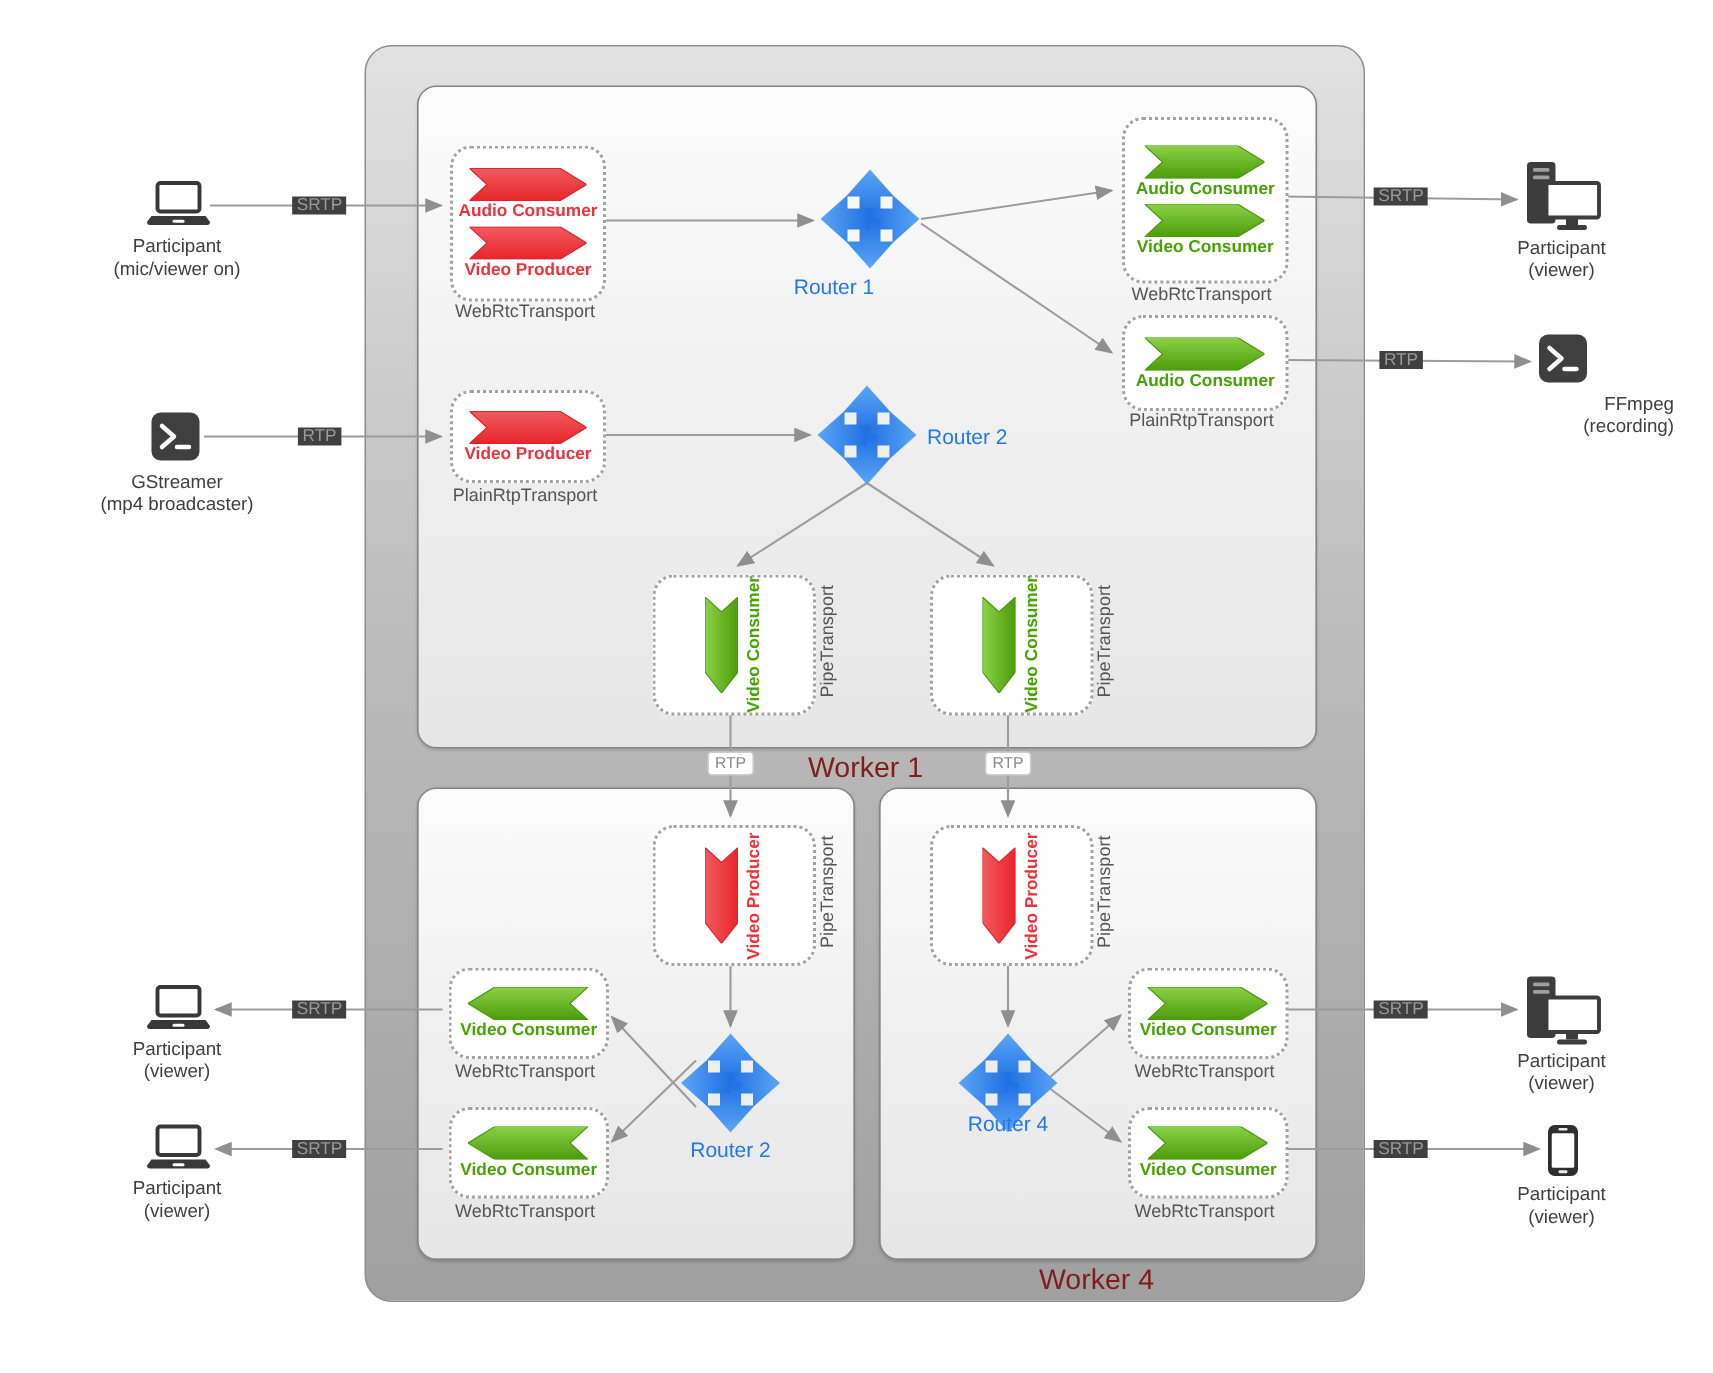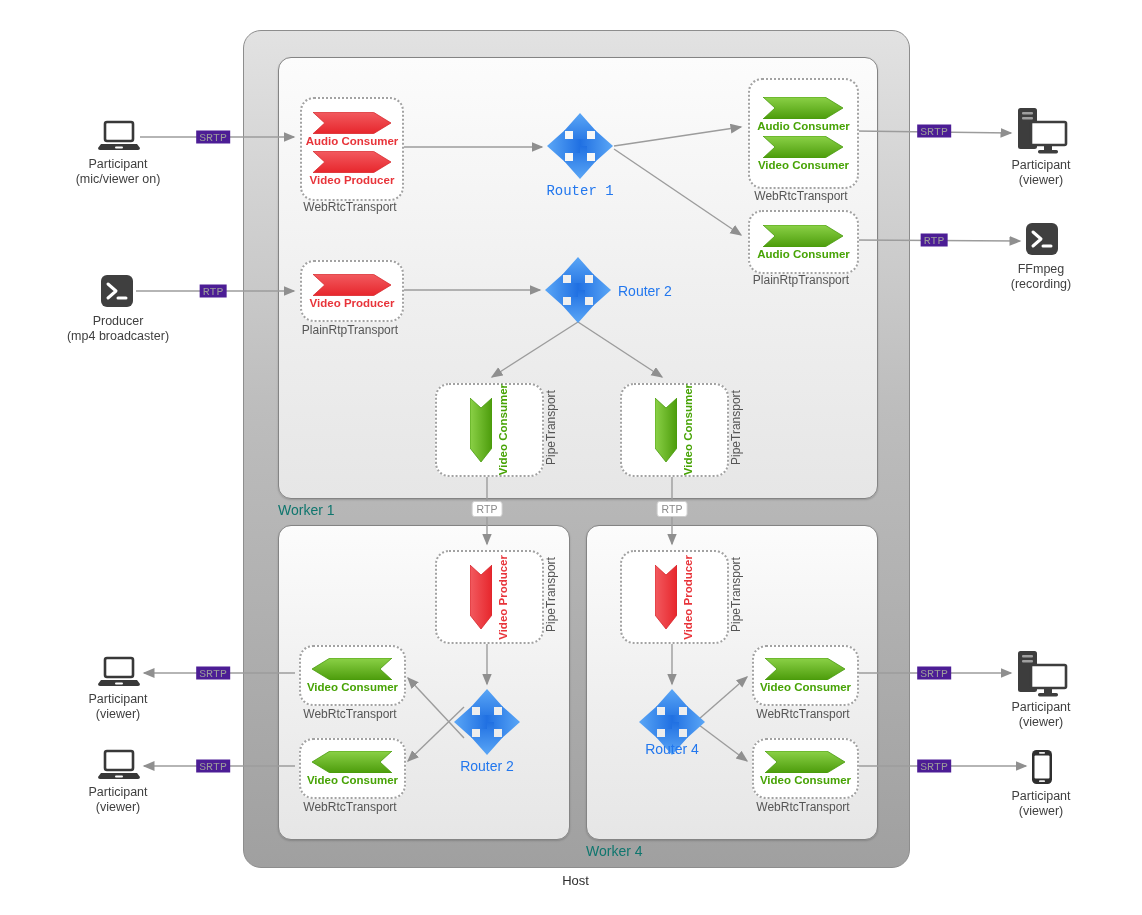--- a/index.html
+++ b/index.html
@@ -12,25 +12,25 @@
           border:1.5px solid #848484;border-radius:13px;box-shadow:0 1px 2px rgba(0,0,0,.18);}
   .tbox{background:#fff;border:2px dotted #a2a2a2;border-radius:14px;
         display:flex;flex-direction:column;align-items:center;justify-content:center;text-align:center;}
   .tbox.row{flex-direction:row;gap:5px;}
   .tlabel{font-size:12px;color:#555;text-align:center;white-space:nowrap;}
   .ep{font-size:11.5px;font-weight:bold;white-space:nowrap;}
   .ep.red{color:#e8343a;}
   .ep.green{color:#47a305;}
   .entry{display:flex;flex-direction:column;align-items:center;gap:1px;margin:2px 0;}
   .router-label{font-size:14px;color:#2277ee;text-align:center;white-space:nowrap;}
-  .wlabel{font-size:14px;color:#0f766e;}
+  .wlabel{font-size:19px;color:#7f1d1d;text-align:center;}
   .hlabel{font-size:13px;color:#2d2d2d;text-align:center;}
   .ext{font-size:12.5px;color:#3f3f3f;text-align:center;line-height:15px;}
-  .proto{font-size:11.5px;color:#9a9a9a;background:#4c1d95;padding:0 3px;
-         transform:translate(-50%,-50%);position:absolute;white-space:nowrap;font-family:Liberation Mono, monospace;}
+  .proto{font-size:11.5px;color:#9a9a9a;background:#404040;padding:0 3px;
+         transform:translate(-50%,-50%);position:absolute;white-space:nowrap;}
   .badge{font-size:10.5px;color:#8a8a8a;background:#fff;border:1px solid #cdcdcd;
          border-radius:3px;padding:0 4px;line-height:14px;transform:translate(-50%,-50%);
          position:absolute;white-space:nowrap;}
   .vtext{writing-mode:vertical-rl;transform:rotate(180deg);display:flex;
          align-items:center;justify-content:center;}
   .pipelabel{font-size:12px;color:#555;}
   svg{display:block;}
   .lines{pointer-events:none;}
 </style>
 </head>
@@ -38,21 +38,20 @@
 
 <div class="stage">
 
   <div class="abs host" style="left:243px;top:30px;width:665px;height:836px;"></div>
   <div class="abs worker" style="left:278px;top:57px;width:598px;height:440px;"></div>
   <div class="abs worker" style="left:278px;top:525px;width:290px;height:313px;"></div>
   <div class="abs worker" style="left:586px;top:525px;width:290px;height:313px;"></div>
 
   <div class="abs wlabel" style="left:278px;top:502px;width:598px;">Worker 1</div>
   <div class="abs wlabel" style="left:586px;top:843px;width:290px;">Worker 4</div>
-  <div class="abs hlabel" style="left:243px;top:873px;width:665px;">Host</div>
 
   <svg class="abs lines" style="left:0;top:0;" width="1142" height="915" viewBox="0 0 1142 915">
     <defs>
       <linearGradient id="gRedH" x1="0" y1="0" x2="0" y2="1">
         <stop offset="0" stop-color="#f25a5f"></stop>
           <stop offset="1" stop-color="#e7262c"></stop>
       </linearGradient>
       <linearGradient id="gRedV" x1="0" y1="0" x2="1" y2="0">
         <stop offset="0" stop-color="#f25a5f"></stop>
           <stop offset="1" stop-color="#e7262c"></stop>
@@ -237,21 +236,21 @@
   <div class="abs" style="left:546px;top:112px;">
     <svg width="68" height="68" viewBox="0 0 68 68">
       <g fill="url(#gBlueV)">
         <path d="M34,1 L50,19 L41,19 L41,34 L27,34 L27,19 L18,19 Z"></path>
         <path d="M34,1 L50,19 L41,19 L41,34 L27,34 L27,19 L18,19 Z" transform="rotate(90 34 34)"></path>
         <path d="M34,1 L50,19 L41,19 L41,34 L27,34 L27,19 L18,19 Z" transform="rotate(180 34 34)"></path>
         <path d="M34,1 L50,19 L41,19 L41,34 L27,34 L27,19 L18,19 Z" transform="rotate(270 34 34)"></path>
       </g>
     </svg>
   </div>
-  <div class="abs router-label" style="left:530px;top:183px;width:100px;font-family:Liberation Mono, monospace;">Router 1</div>
+  <div class="abs router-label" style="left:506px;top:183px;width:100px;">Router 1</div>
 
   <div class="abs" style="left:544px;top:256px;">
     <svg width="68" height="68" viewBox="0 0 68 68">
       <g fill="url(#gBlueV)">
         <path d="M34,1 L50,19 L41,19 L41,34 L27,34 L27,19 L18,19 Z"></path>
         <path d="M34,1 L50,19 L41,19 L41,34 L27,34 L27,19 L18,19 Z" transform="rotate(90 34 34)"></path>
         <path d="M34,1 L50,19 L41,19 L41,34 L27,34 L27,19 L18,19 Z" transform="rotate(180 34 34)"></path>
         <path d="M34,1 L50,19 L41,19 L41,34 L27,34 L27,19 L18,19 Z" transform="rotate(270 34 34)"></path>
       </g>
     </svg>
@@ -295,21 +294,21 @@
   </div>
 
   <div class="abs" style="left:100px;top:274px;">
     <svg width="34" height="34" viewBox="0 0 34 34">
       <rect x="1" y="1" width="32" height="32" rx="6" fill="#3f3f3f"></rect>
       <polyline points="8,10 16,17 8,24" fill="none" stroke="#fff" stroke-width="3" stroke-linecap="round" stroke-linejoin="round"></polyline>
       <line x1="18" y1="24" x2="26" y2="24" stroke="#fff" stroke-width="3" stroke-linecap="round"></line>
     </svg>
   </div>
   <div class="abs ext" style="left:43px;top:314px;width:150px;">
-    <div>Producer</div>
+    <div>GStreamer</div>
     <div>(mp4 broadcaster)</div>
   </div>
 
   <div class="abs" style="left:96px;top:656px;">
     <svg width="46" height="32" viewBox="0 0 46 32">
       <rect x="9" y="2" width="28" height="19" rx="2" fill="#fff" stroke="#383838" stroke-width="2.6"></rect>
       <path d="M5,24 h36 l3,4 a2,2 0 0 1 -2,2 H4 a2,2 0 0 1 -2,-2 Z" fill="#383838"></path>
       <rect x="19" y="26.5" width="8" height="2" rx="1" fill="#fff"></rect>
     </svg>
   </div>
@@ -345,21 +344,21 @@
     <div>(viewer)</div>
   </div>
 
   <div class="abs" style="left:1025px;top:222px;">
     <svg width="34" height="34" viewBox="0 0 34 34">
       <rect x="1" y="1" width="32" height="32" rx="6" fill="#3f3f3f"></rect>
       <polyline points="8,10 16,17 8,24" fill="none" stroke="#fff" stroke-width="3" stroke-linecap="round" stroke-linejoin="round"></polyline>
       <line x1="18" y1="24" x2="26" y2="24" stroke="#fff" stroke-width="3" stroke-linecap="round"></line>
     </svg>
   </div>
-  <div class="abs ext" style="left:966px;top:262px;width:150px;">
+  <div class="abs ext" style="left:966px;top:262px;width:150px;text-align:right;">
     <div>FFmpeg</div>
     <div>(recording)</div>
   </div>
 
   <div class="abs" style="left:1016px;top:650px;">
     <svg width="52" height="48" viewBox="0 0 52 48">
       <rect x="2" y="1" width="19" height="41" rx="2.5" fill="#3d3d3d"></rect>
       <rect x="6" y="5" width="11" height="2.5" rx="1" fill="#9f9f9f"></rect>
       <rect x="6" y="10" width="11" height="2.5" rx="1" fill="#9f9f9f"></rect>
       <rect x="15" y="15" width="35" height="23" rx="1.5" fill="#fff" stroke="#3d3d3d" stroke-width="2.6"></rect>

